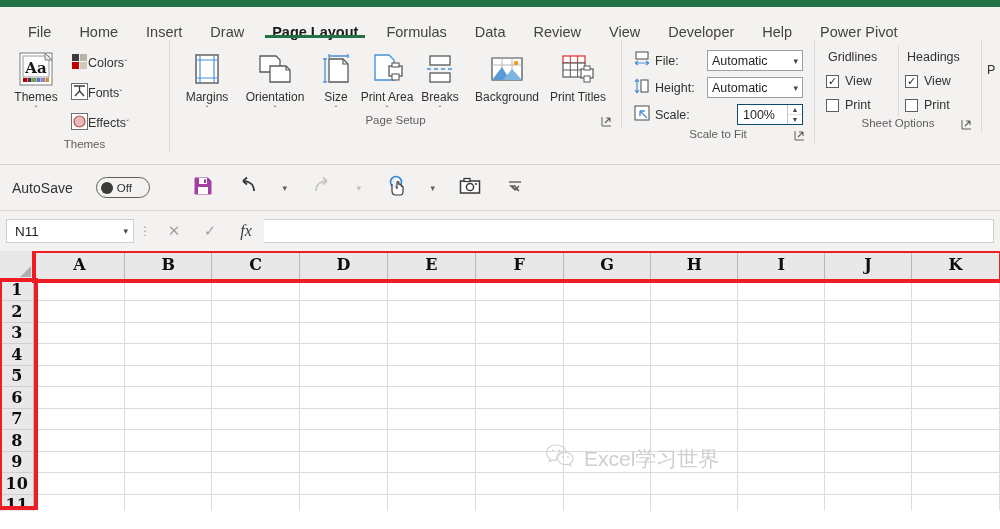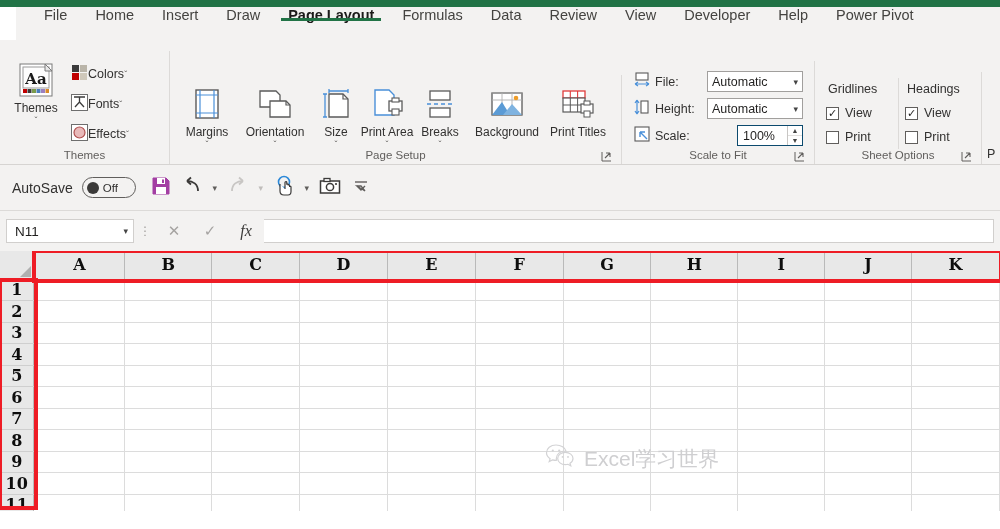--- a/index.html
+++ b/index.html
@@ -17,25 +17,24 @@
     height: 7px;
     background: #217346;
     width: 100%;
   }
 
   
   .tabbar {
     height: 33px;
     background: #f3f2f1;
     display: flex;
-    align-items: flex-start;
+    align-items: flex-end;
     padding-left: 14px;
     font-size: 14.5px;
     color: #444340;
-    margin-left: 16px;
   }
   .tab {
     display: flex;
     align-items: center;
     padding: 0 14px;
     position: relative;
     cursor: pointer;
     white-space: nowrap;
   }
   .tab.active { color: #1b1a19; font-weight: bold; }
@@ -46,21 +45,21 @@
     height: 3px;
     background: #217346;
   }
 
   
   .ribbon {
     height: 125px;
     background: #f3f2f1;
     border-bottom: 1px solid #d6d4d2;
     display: flex;
-    align-items: flex-end;
+    align-items: flex-start;
     position: relative;
   }
   .group {
     position: relative;
     display: flex;
     flex-direction: column;
     padding: 3px 5px 0 5px;
     border-right: 1px solid #dcdad8;
   }
   .group-body {
@@ -164,21 +163,21 @@
     font-size: 11px; color:#201f1e; line-height: 1;
   }
 
   
   .qat {
     height: 46px;
     background: #f3f2f1;
     display: flex;
     align-items: center;
     padding-left: 12px;
-    gap: 1px;
+    gap: 15px;
     border-bottom: 1px solid #dcdad8;
   }
   .autosave-label { font-size: 14px; color:#323130; margin-right: 8px;}
   .toggle {
     width: 54px; height: 21px; border-radius: 11px;
     border: 1px solid #605e5c; background:#f3f2f1;
     display:flex; align-items:center; gap:4px; padding-left:4px;
     cursor:pointer;
   }
   .toggle .knob { width:12px; height:12px; border-radius:50%; background:#3b3a39; }

